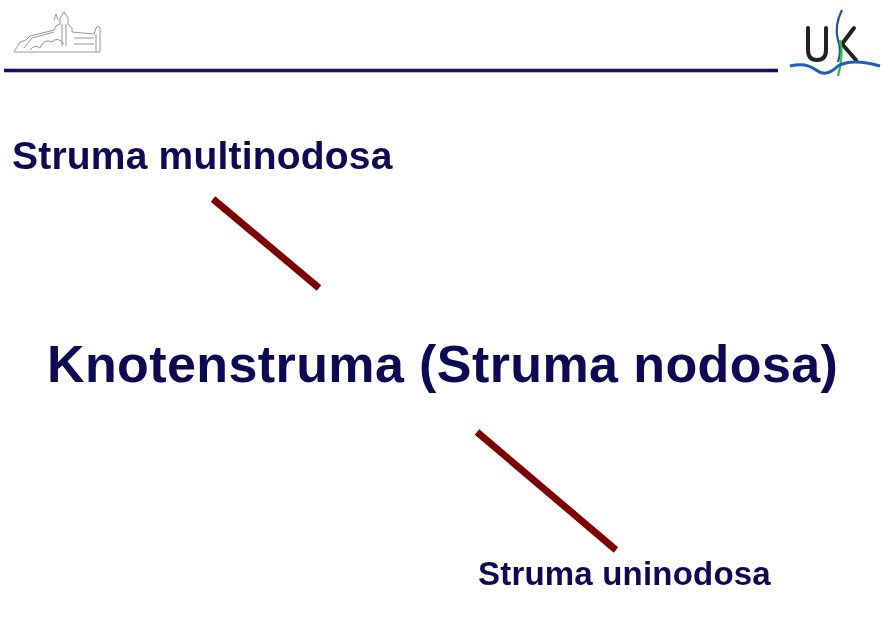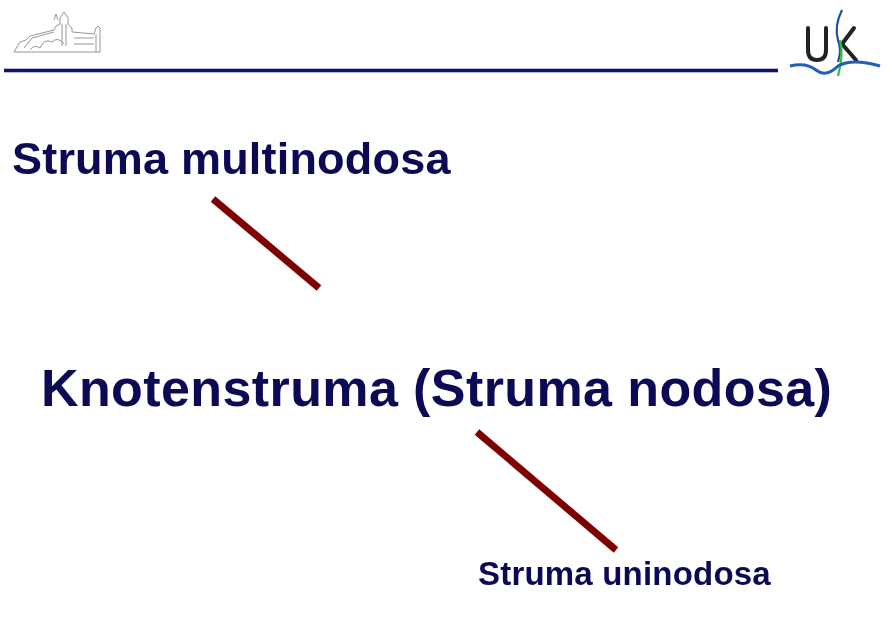--- a/index.html
+++ b/index.html
@@ -8,22 +8,22 @@
     background:#ffffff;
     font-family:"Liberation Sans", sans-serif;
   }
   .logo-left { position:absolute; left:10px; top:8px; width:100px; height:50px; }
   .logo-right { position:absolute; left:786px; top:4px; width:100px; height:80px; }
   .header-rule {
     position:absolute; left:4px; top:69px; width:774px; height:3px;
     background:#14125e; box-shadow:0 1px 0 #b9b9df, 0 -1px 0 #b9b9df;
   }
   .txt { position:absolute; font-weight:bold; color:#0c0a54; white-space:nowrap; line-height:1; }
-  .sub1 { left:12px; top:136px; font-size:45px; letter-spacing:0.2px; }
-  .main { left:41px; top:338px; font-size:52px; letter-spacing:0.4px;margin-top:24px; }
+  .sub1 { left:12px; top:136px; font-size:39px; letter-spacing:0.2px; }
+  .main { left:47px; top:338px; font-size:52px; letter-spacing:0.4px; }
   .sub2 { left:478px; top:557px; font-size:33px; letter-spacing:0.2px; }
   svg.connectors { position:absolute; left:0; top:0; width:892px; height:644px; pointer-events:none; }
 </style>
 </head>
 <body>
 
 <svg class="logo-left" viewBox="0 0 100 50">
   <g fill="none" stroke="#8a8a8a" stroke-width="0.9">
     <path d="M4 44 L10 34 L16 32 L20 28 L44 22 L46 18 L50 16 L50 10 L54 4 L58 10 L58 16 L62 20 L62 24 L84 26 L86 20 L88 18 L90 20 L90 44 Z"></path>
     <path d="M14 40 L22 30 L44 24"></path>

